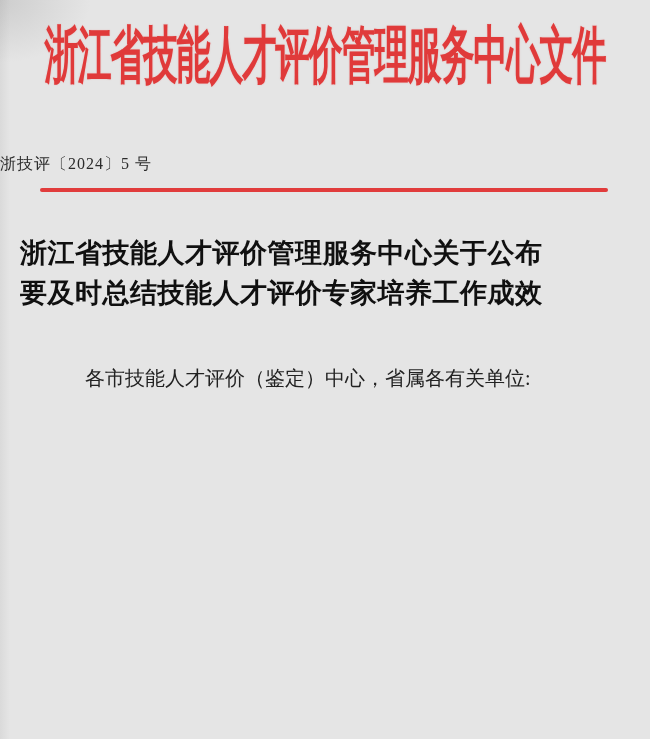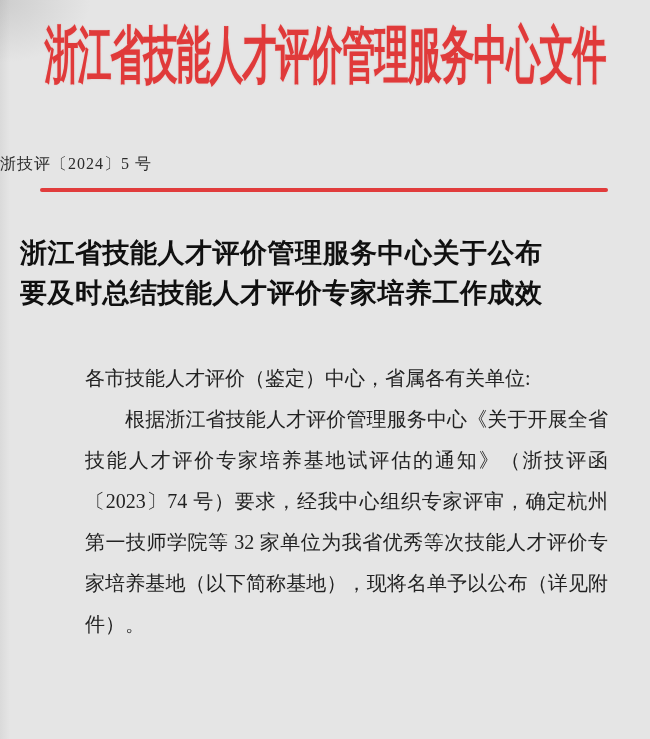--- a/index.html
+++ b/index.html
@@ -111,16 +111,15 @@
 
   <div class="red-line"></div>
 
   <div class="doc-title">
     <div>浙江省技能人才评价管理服务中心关于公布</div>
     <div>要及时总结技能人才评价专家培养工作成效</div>
   </div>
 
   <div class="body-text">
     <p>各市技能人才评价（鉴定）中心，省属各有关单位:</p>
-    <p class="indent">根据浙江省技能人才评价管理服务中心《关于开展全省技能人才评价专家培养基地试评估的通知》（浙技评函〔2023〕74 号）要求，经我中心组织专家评审，确定杭州第一技师学院等 32 家单位为我省优秀等次技能人才评价专家培养基地（以下简称基地），现将名单予以公布（详见附件）。</p>
   </div>
 
 </div>
 
 </body></html>

